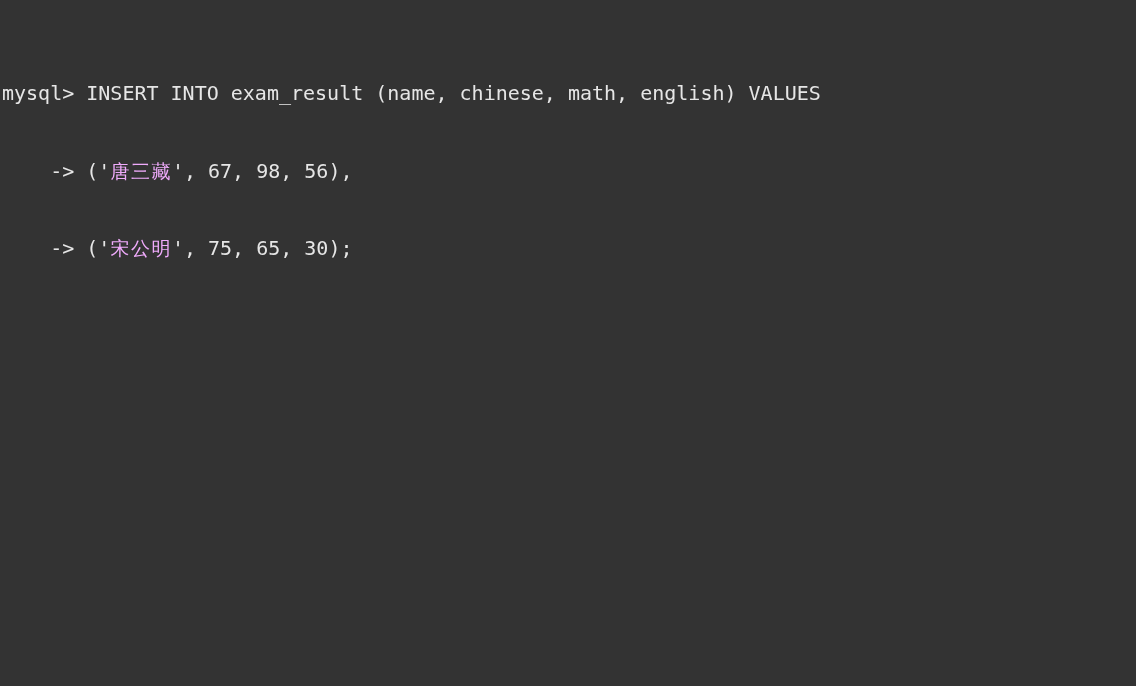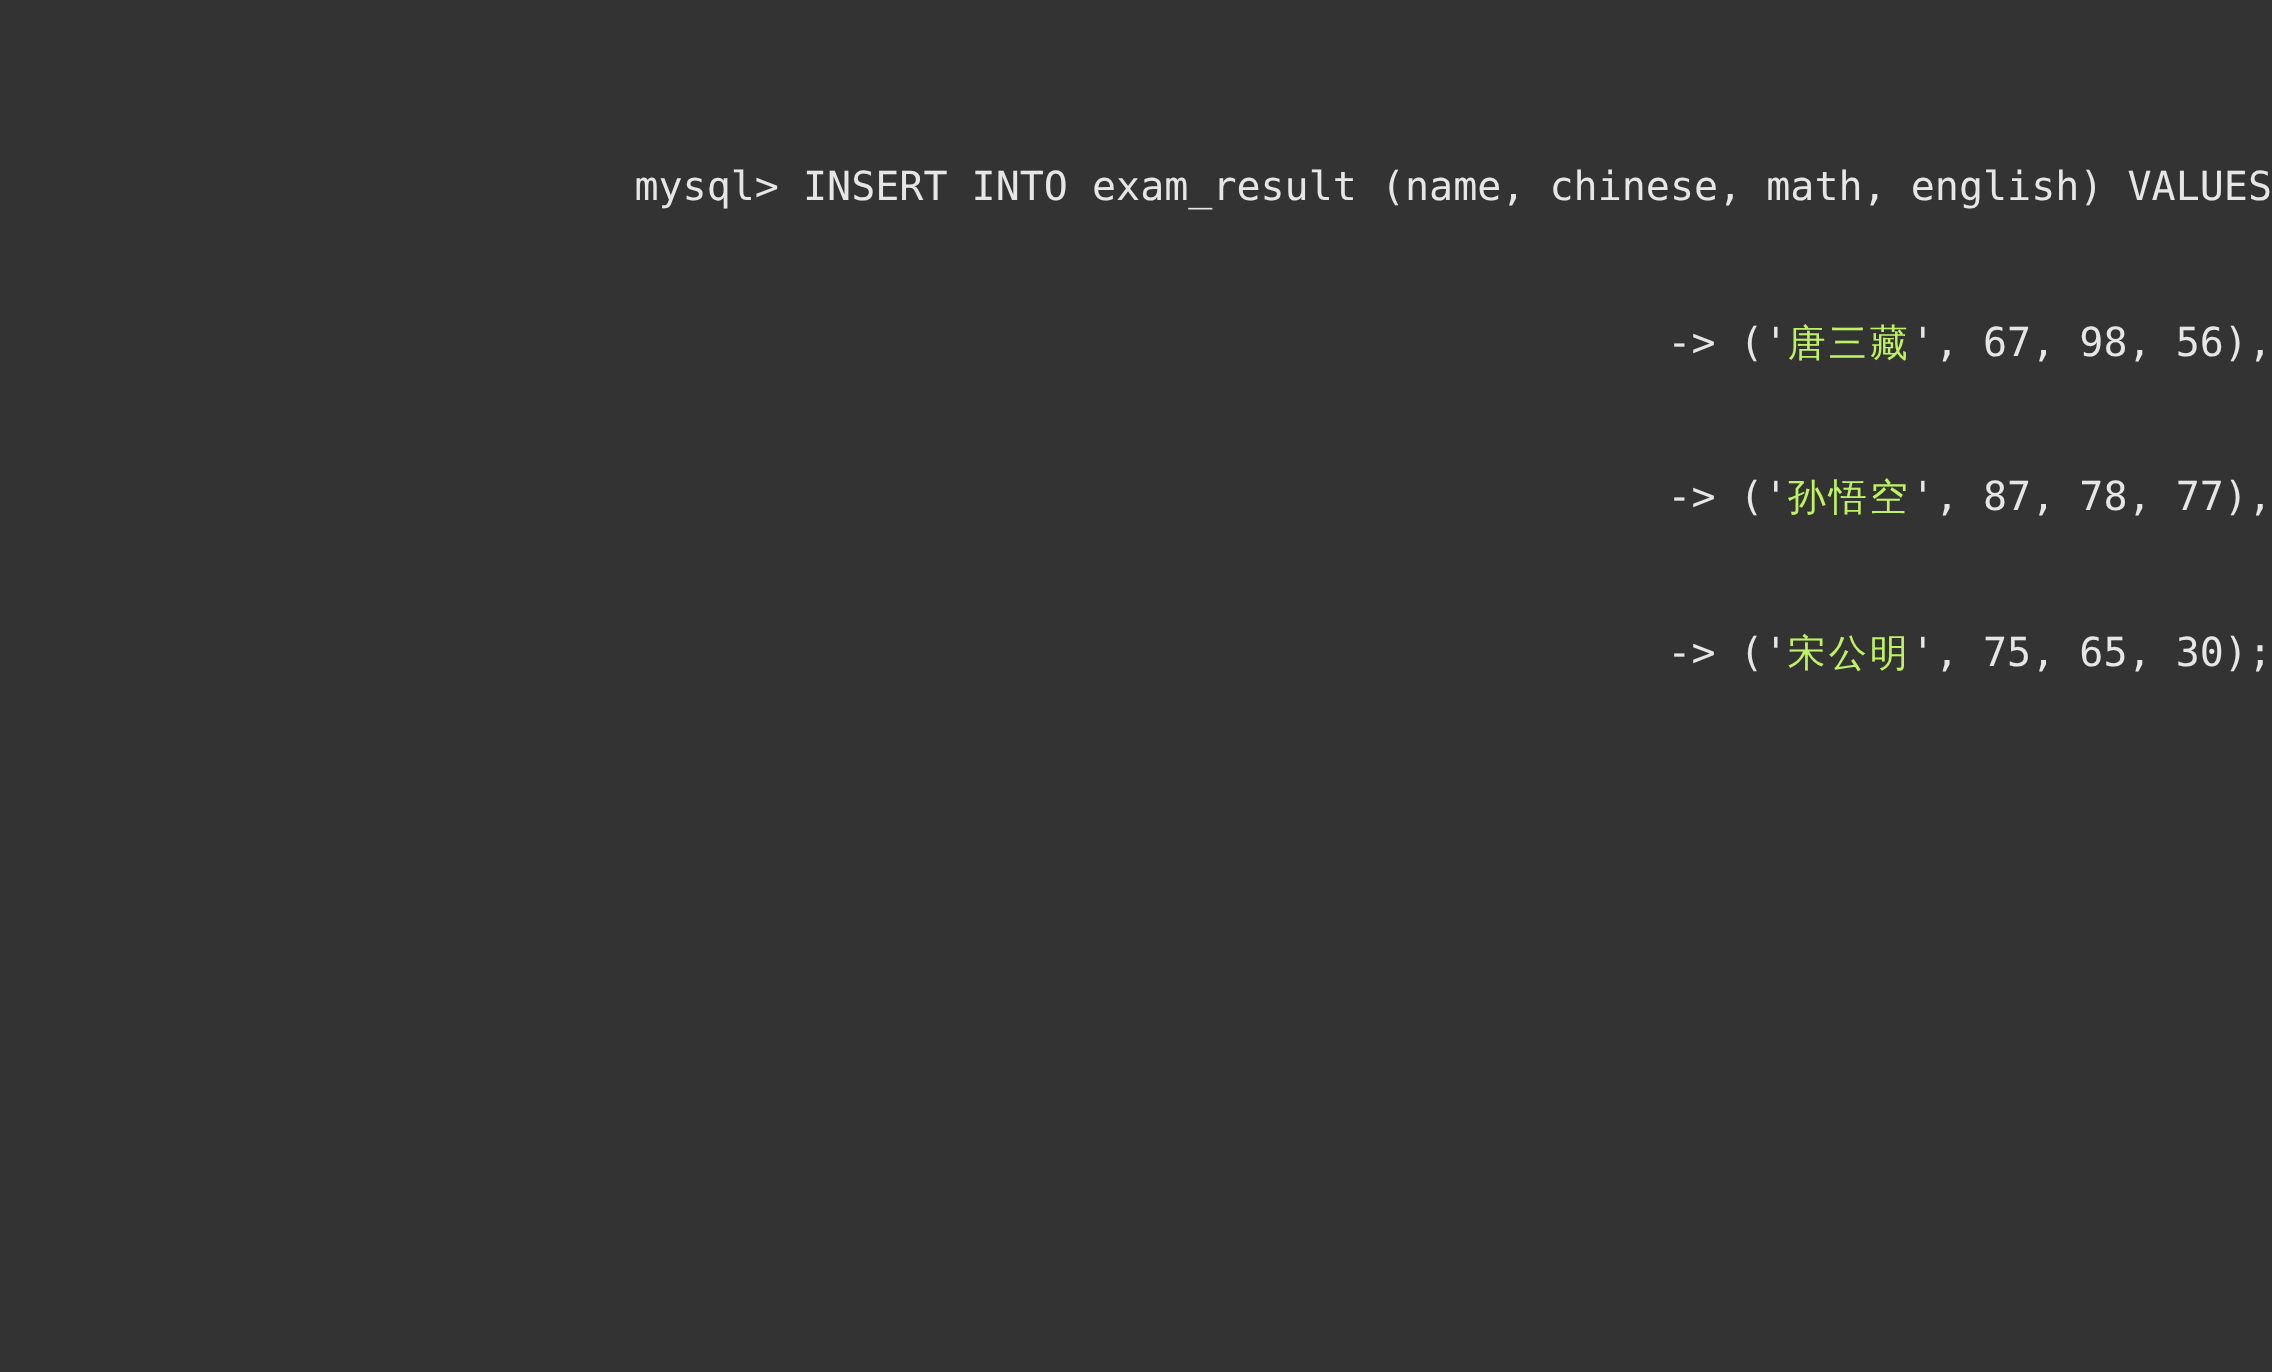--- a/index.html
+++ b/index.html
@@ -28,38 +28,36 @@
     white-space: pre;
     -webkit-font-smoothing: antialiased;
   }
   .line {
     display: block;
     height: 25.8px;
     white-space: pre;
     font-family: "DejaVu Sans Mono", "Liberation Mono", monospace;
     font-size: 20px;
     color: #e6e6e6;
-    text-align: right;
   }
   
   .cjk {
     font-family: "DejaVu Sans", "Liberation Sans", sans-serif;
-    color: #bef264;
+    color: #f0abfc;
     font-size: 19px;
     letter-spacing: 1.5px;
   }
 </style>
 </head>
 <body>
 
 <div id="terminal">
 
   <span class="line">mysql&gt; INSERT INTO exam_result (name, chinese, math, english) VALUES</span>
   <span class="line">    -&gt; ('<span class="cjk">唐三藏</span>', 67, 98, 56),</span>
-  <span class="line">    -&gt; ('<span class="cjk">孙悟空</span>', 87, 78, 77),</span>
   <span class="line">    -&gt; ('<span class="cjk">宋公明</span>', 75, 65, 30);</span>
   
   
   
   
   
   
   
   
   

